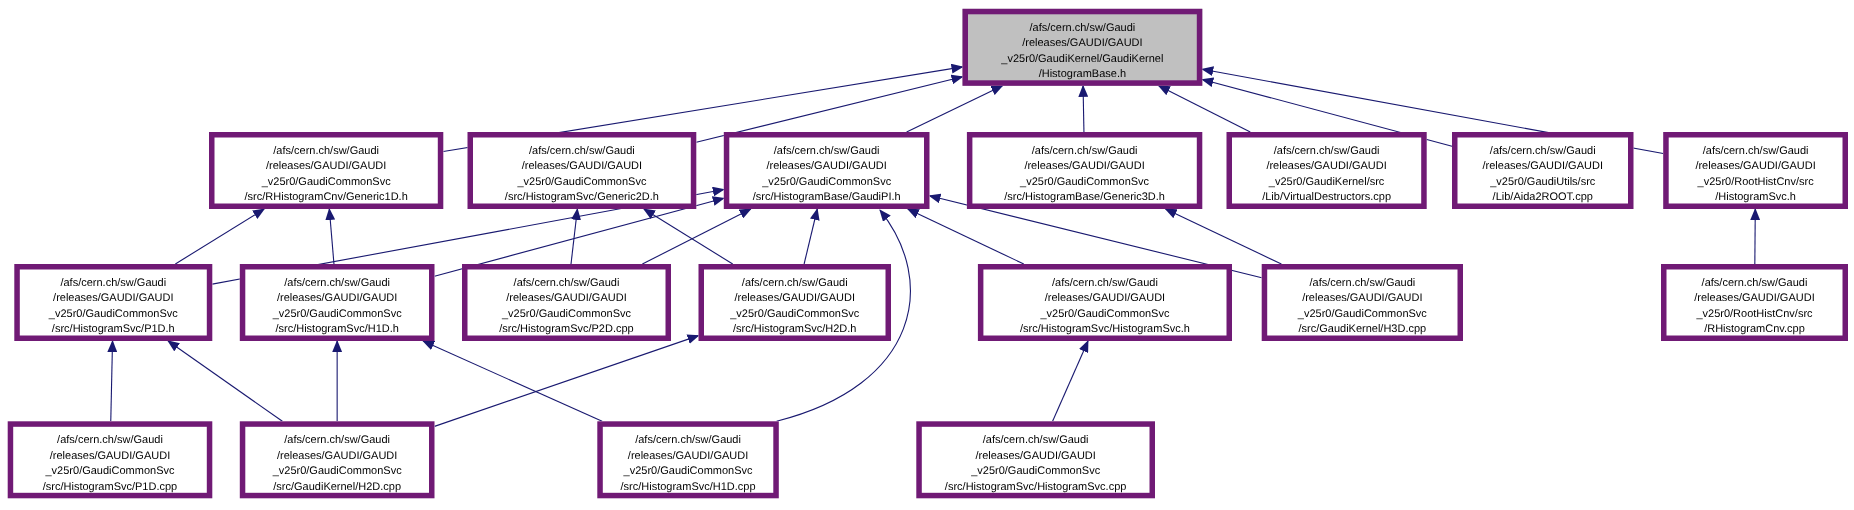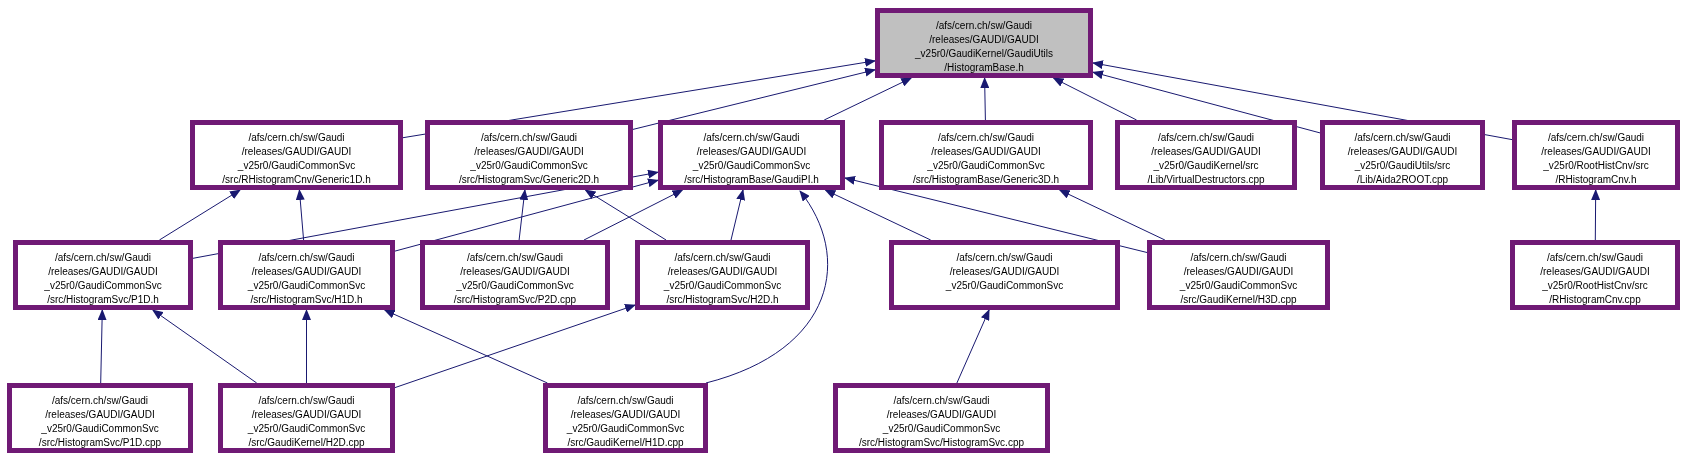--- a/index.html
+++ b/index.html
@@ -89,21 +89,21 @@
         <path d="M306.5,383.0 L306.5,310.0" class="edge" marker-end="url(#arrowhead)"></path>
         <path d="M547.4,383.0 L384.6,310.0" class="edge" marker-end="url(#arrowhead)"></path>
         <path d="M395.0,387.6 L635.0,305.1" class="edge" marker-end="url(#arrowhead)"></path>
         <path d="M956.9,383.0 L989.1,310.0" class="edge" marker-end="url(#arrowhead)"></path>
       </g>
   </svg>
   <div id="node-layer">
       <div class="node root" style="left: 875px; top: 8px; width: 218px; height: 70px;">
     <div class="nl">/afs/cern.ch/sw/Gaudi</div>
     <div class="nl">/releases/GAUDI/GAUDI</div>
-    <div class="nl">_v25r0/GaudiKernel/GaudiUtils</div>
+    <div class="nl">_v25r0/GaudiKernel/GaudiKernel</div>
     <div class="nl">/HistogramBase.h</div>
   </div>
       <div class="node" style="left: 190px; top: 120px; width: 213px; height: 70px;">
     <div class="nl">/afs/cern.ch/sw/Gaudi</div>
     <div class="nl">/releases/GAUDI/GAUDI</div>
     <div class="nl">_v25r0/GaudiCommonSvc</div>
     <div class="nl">/src/RHistogramCnv/Generic1D.h</div>
   </div>
       <div class="node" style="left: 425px; top: 120px; width: 208px; height: 70px;">
     <div class="nl">/afs/cern.ch/sw/Gaudi</div>
@@ -132,21 +132,21 @@
       <div class="node" style="left: 1320px; top: 120px; width: 165px; height: 70px;">
     <div class="nl">/afs/cern.ch/sw/Gaudi</div>
     <div class="nl">/releases/GAUDI/GAUDI</div>
     <div class="nl">_v25r0/GaudiUtils/src</div>
     <div class="nl">/Lib/Aida2ROOT.cpp</div>
   </div>
       <div class="node" style="left: 1512px; top: 120px; width: 168px; height: 70px;">
     <div class="nl">/afs/cern.ch/sw/Gaudi</div>
     <div class="nl">/releases/GAUDI/GAUDI</div>
     <div class="nl">_v25r0/RootHistCnv/src</div>
-    <div class="nl">/RHistogramCnv.h</div>
+    <div class="nl">/HistogramSvc.h</div>
   </div>
       <div class="node" style="left: 13px; top: 240px; width: 180px; height: 70px;">
     <div class="nl">/afs/cern.ch/sw/Gaudi</div>
     <div class="nl">/releases/GAUDI/GAUDI</div>
     <div class="nl">_v25r0/GaudiCommonSvc</div>
     <div class="nl">/src/HistogramSvc/P1D.h</div>
   </div>
       <div class="node" style="left: 218px; top: 240px; width: 177px; height: 70px;">
     <div class="nl">/afs/cern.ch/sw/Gaudi</div>
     <div class="nl">/releases/GAUDI/GAUDI</div>
@@ -162,20 +162,21 @@
       <div class="node" style="left: 635px; top: 240px; width: 175px; height: 70px;">
     <div class="nl">/afs/cern.ch/sw/Gaudi</div>
     <div class="nl">/releases/GAUDI/GAUDI</div>
     <div class="nl">_v25r0/GaudiCommonSvc</div>
     <div class="nl">/src/HistogramSvc/H2D.h</div>
   </div>
       <div class="node" style="left: 889px; top: 240px; width: 231px; height: 70px;">
     <div class="nl">/afs/cern.ch/sw/Gaudi</div>
     <div class="nl">/releases/GAUDI/GAUDI</div>
     <div class="nl">_v25r0/GaudiCommonSvc</div>
+    <div class="nl">/src/HistogramSvc/HistogramSvc.h</div>
   </div>
       <div class="node" style="left: 1147px; top: 240px; width: 183px; height: 70px;">
     <div class="nl">/afs/cern.ch/sw/Gaudi</div>
     <div class="nl">/releases/GAUDI/GAUDI</div>
     <div class="nl">_v25r0/GaudiCommonSvc</div>
     <div class="nl">/src/GaudiKernel/H3D.cpp</div>
   </div>
       <div class="node" style="left: 1510px; top: 240px; width: 170px; height: 70px;">
     <div class="nl">/afs/cern.ch/sw/Gaudi</div>
     <div class="nl">/releases/GAUDI/GAUDI</div>
@@ -191,21 +192,21 @@
       <div class="node" style="left: 218px; top: 383px; width: 177px; height: 70px;">
     <div class="nl">/afs/cern.ch/sw/Gaudi</div>
     <div class="nl">/releases/GAUDI/GAUDI</div>
     <div class="nl">_v25r0/GaudiCommonSvc</div>
     <div class="nl">/src/GaudiKernel/H2D.cpp</div>
   </div>
       <div class="node" style="left: 543px; top: 383px; width: 165px; height: 70px;">
     <div class="nl">/afs/cern.ch/sw/Gaudi</div>
     <div class="nl">/releases/GAUDI/GAUDI</div>
     <div class="nl">_v25r0/GaudiCommonSvc</div>
-    <div class="nl">/src/GaudiKernel/H1D.cpp</div>
+    <div class="nl">/src/HistogramSvc/H1D.cpp</div>
   </div>
       <div class="node" style="left: 833px; top: 383px; width: 217px; height: 70px;">
     <div class="nl">/afs/cern.ch/sw/Gaudi</div>
     <div class="nl">/releases/GAUDI/GAUDI</div>
     <div class="nl">_v25r0/GaudiCommonSvc</div>
     <div class="nl">/src/HistogramSvc/HistogramSvc.cpp</div>
   </div>
     </div>
 </div>
 

